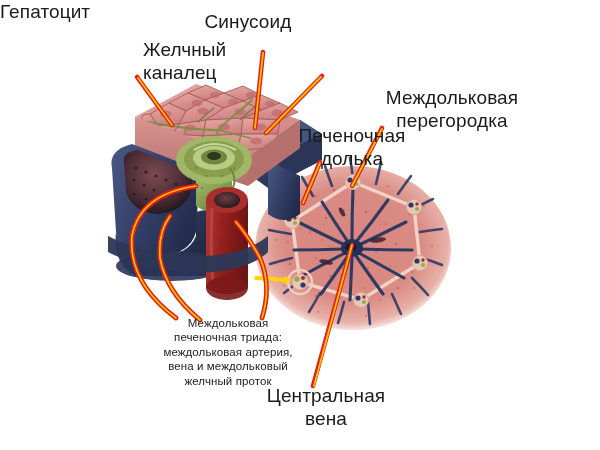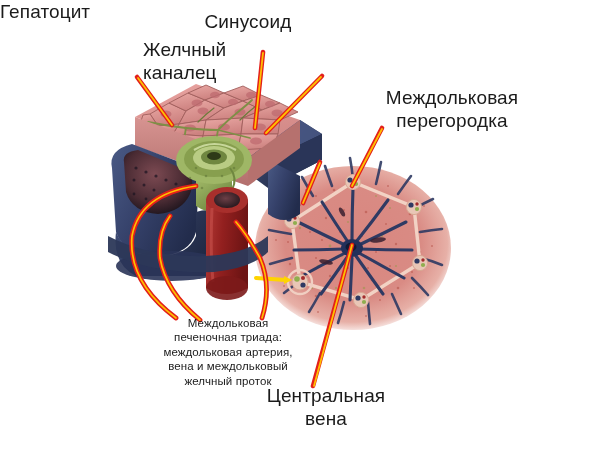--- a/index.html
+++ b/index.html
@@ -435,20 +435,22 @@
   <div class="label l lbl-bile">Желчный
 каналец</div>
 
   <div class="label c lbl-sinusoid">Синусоид</div>
 
   <div class="label c lbl-hepatocyte">Гепатоцит</div>
 
   <div class="label c lbl-septum">Междольковая
 перегородка</div>
 
+  <div class="label c lbl-lobule">Печеночная
+долька</div>
 
   <div class="label c small lbl-triad">Междольковая
 печеночная триада:
 междольковая артерия,
 вена и междольковый
 желчный проток</div>
 
   <div class="label c lbl-central">Центральная
 вена</div>
 

